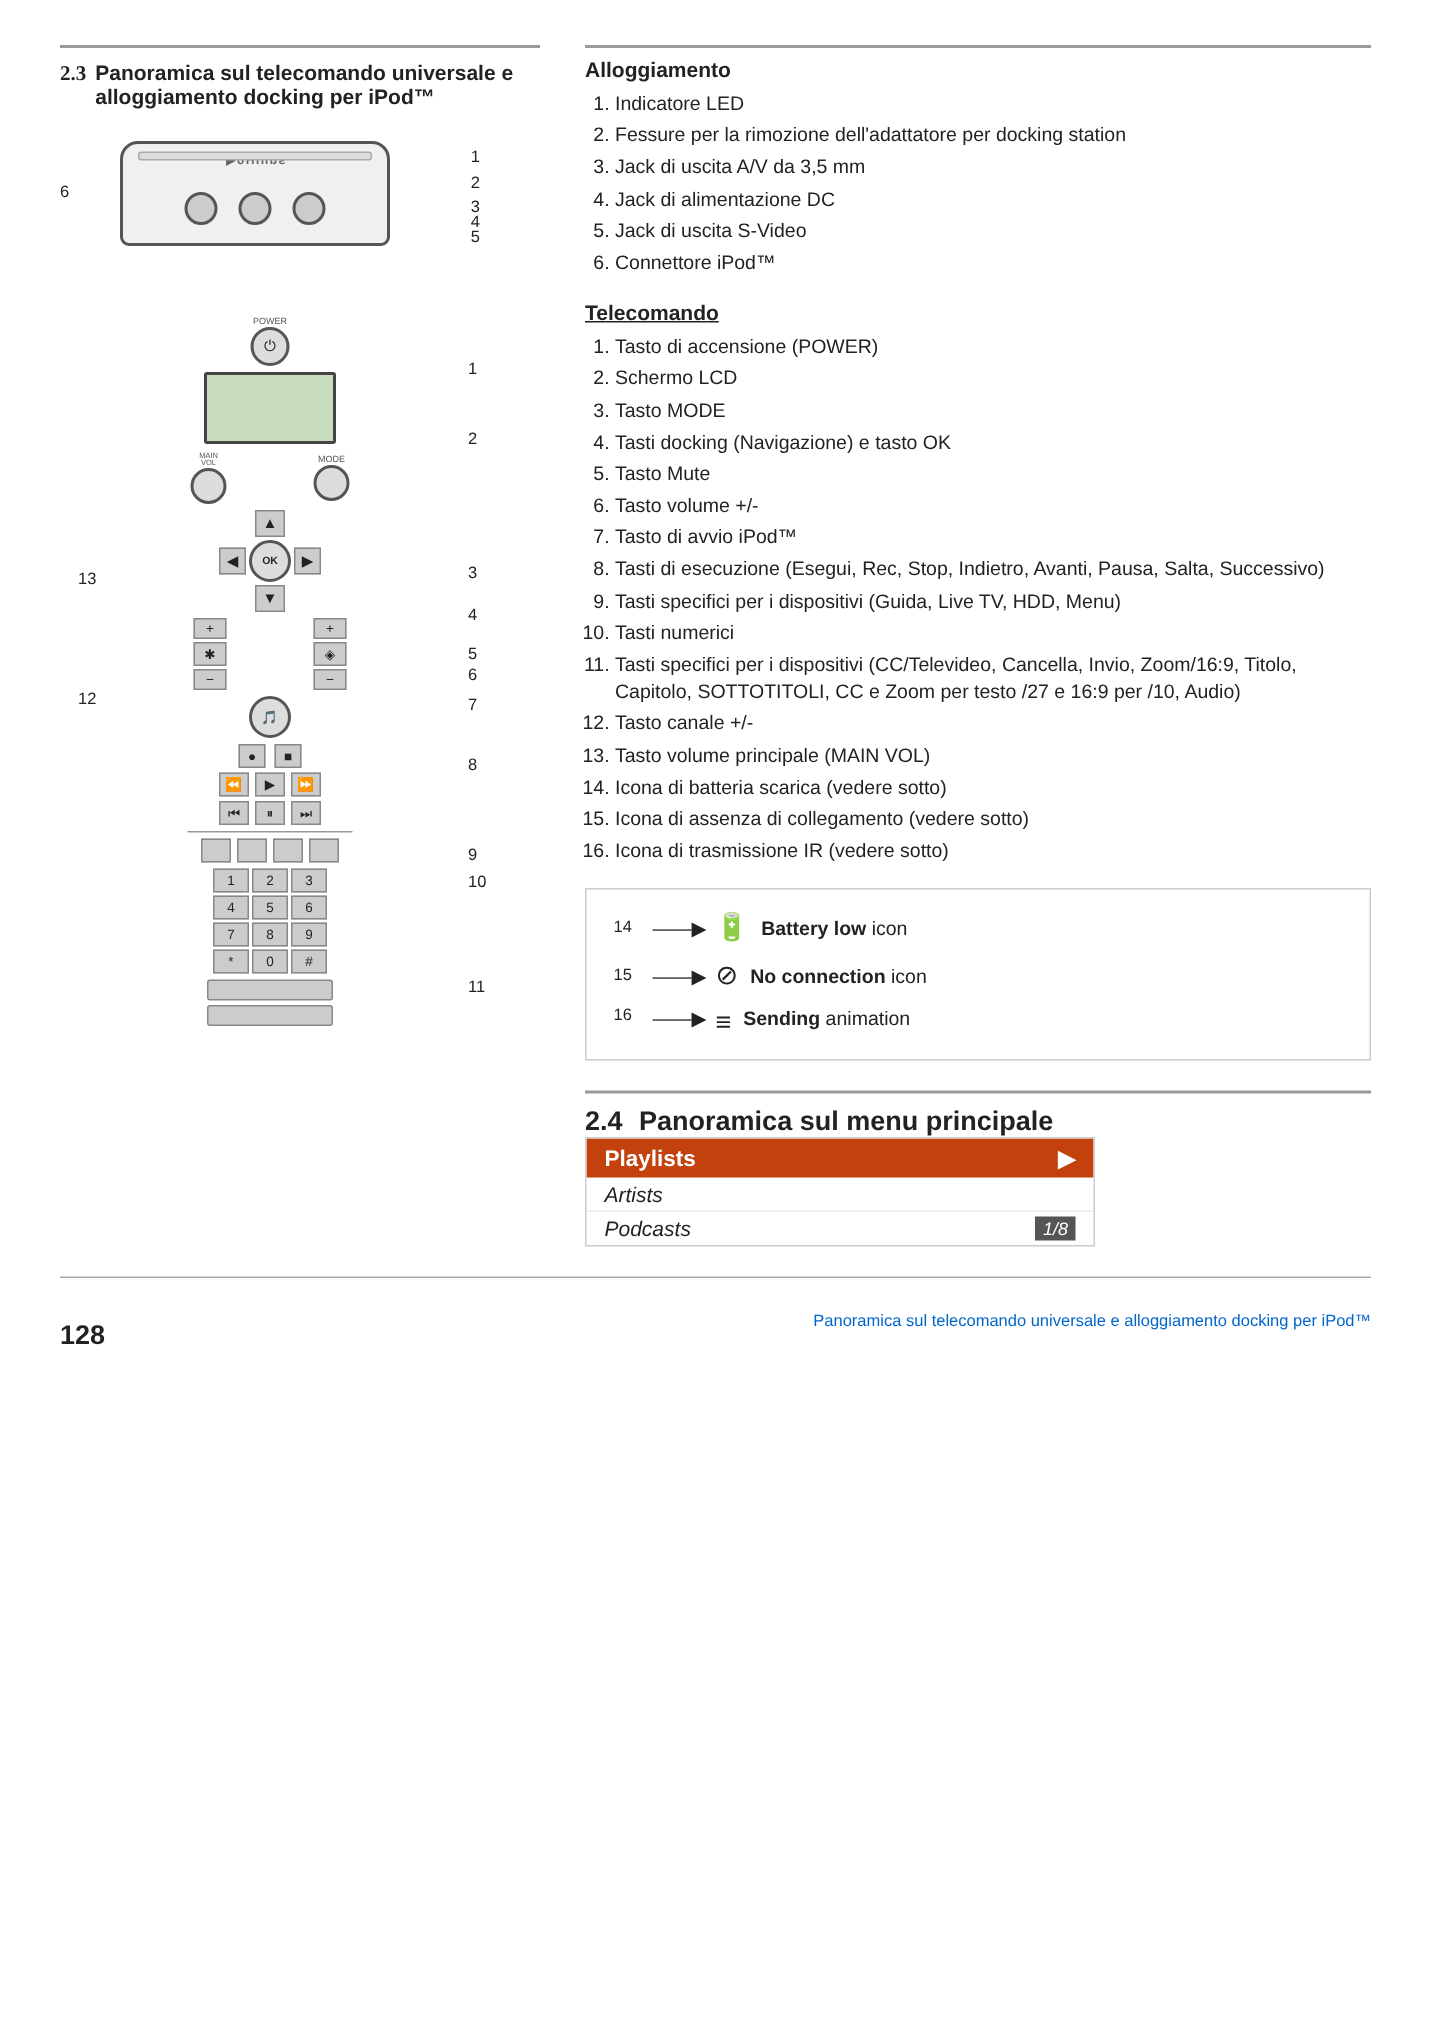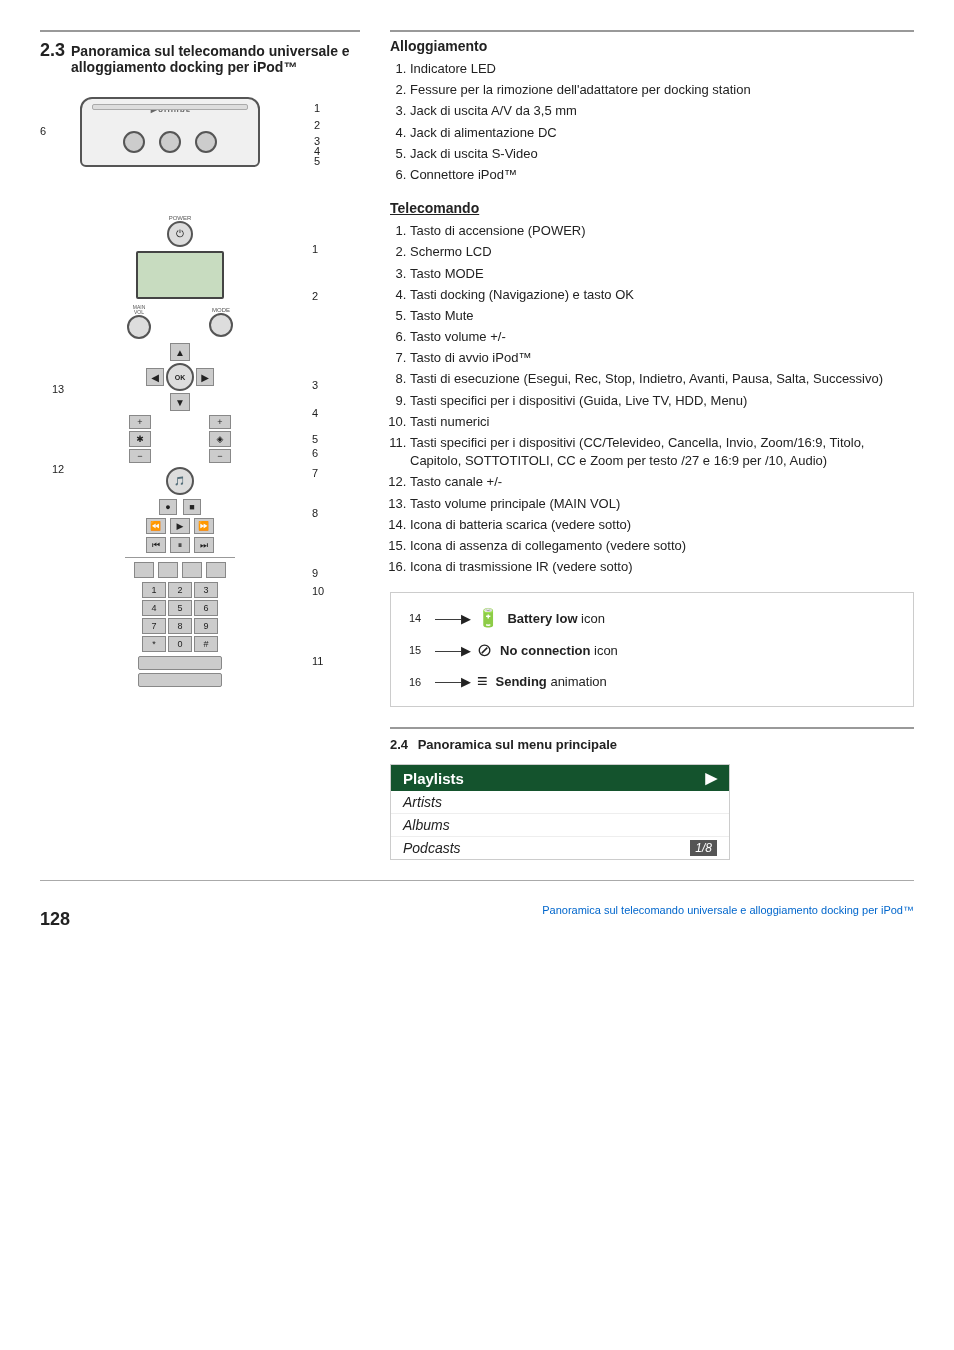--- a/index.html
+++ b/index.html
@@ -49,21 +49,21 @@
   </style>
 </head>
 <body>
 
 <div class="page-layout">
 
   <div class="left-col">
 
     <div class="section-header">
       <div style="display:flex;gap:6px;align-items:baseline;">
-        <span style="font-weight:bold;font-size:18px;">2.3</span>
+        <span style="font-weight:bold;font-size:14px;font-family:Liberation Serif, serif;">2.3</span>
         <span style="font-weight:bold;font-size:14px;">Panoramica sul telecomando universale e alloggiamento docking per iPod™</span>
       </div>
     </div>
 
     <div style="position:relative; width:280px; height:120px; margin-bottom:8px;">
 
       <div style="position:absolute; left:40px; top:10px; width:180px; height:70px; border:2px solid #555; border-radius:12px 12px 6px 6px; background:#f0f0f0;">
 
         <div style="position:absolute;top:6px;left:50%;transform:translateX(-50%) scaleX(-1);font-size:8px;font-weight:bold;letter-spacing:1px;color:#666;">sdnIHo◀</div>
 
@@ -246,45 +246,42 @@
         <span style="font-size:13px;"><strong>Battery low</strong> icon</span>
       </div>
 
       <div style="display:flex;align-items:center;margin-bottom:10px;">
         <span style="font-size:11px;min-width:20px;">15</span>
         <span style="margin:0 6px;font-size:13px;">——▶</span>
         <span style="font-size:18px;margin-right:8px;">⊘</span>
         <span style="font-size:13px;"><strong>No connection</strong> icon</span>
       </div>
 
-      <div style="display:flex;align-items:center;">
+      <div style="display:flex;">
         <span style="font-size:11px;min-width:20px;">16</span>
         <span style="margin:0 6px;font-size:13px;">——▶</span>
         <span style="font-size:18px;margin-right:8px;">≡</span>
         <span style="font-size:13px;"><strong>Sending</strong> animation</span>
       </div>
     </div>
 
     <div>
-      <div style="font-weight:bold;font-size:13px;border-top:2px solid #999;padding-top:8px;margin-bottom:12px;">
+      <div style="font-weight:bold;font-size:18px;border-top:2px solid #999;padding-top:8px;">
         <span>2.4</span>
         <span style="margin-left:6px;">Panoramica sul menu principale</span>
       </div>
 
       <div style="border:1px solid #ccc;overflow:hidden;max-width:340px;">
 
-        <div style="background:#14532d;color:#fff;font-size:15px;font-weight:bold;padding:4px 12px;display:flex;justify-content:space-between;align-items:center;">
+        <div style="background:#c2410c;color:#fff;font-size:15px;font-weight:bold;padding:4px 12px;display:flex;justify-content:space-between;align-items:center;">
           <span>Playlists</span>
           <span>▶</span>
         </div>
         <div style="padding:3px 12px;font-size:14px;font-style:italic;border-bottom:1px solid #eee;">
           <span>Artists</span>
-        </div>
-        <div style="padding:3px 12px;font-size:14px;font-style:italic;border-bottom:1px solid #eee;">
-          <span>Albums</span>
         </div>
         <div style="padding:3px 12px;font-size:14px;font-style:italic;display:flex;justify-content:space-between;">
           <span>Podcasts</span>
           <span style="font-size:12px;background:#555;color:#fff;padding:1px 5px;">1/8</span>
         </div>
       </div>
     </div>
 
   </div>
 </div>

